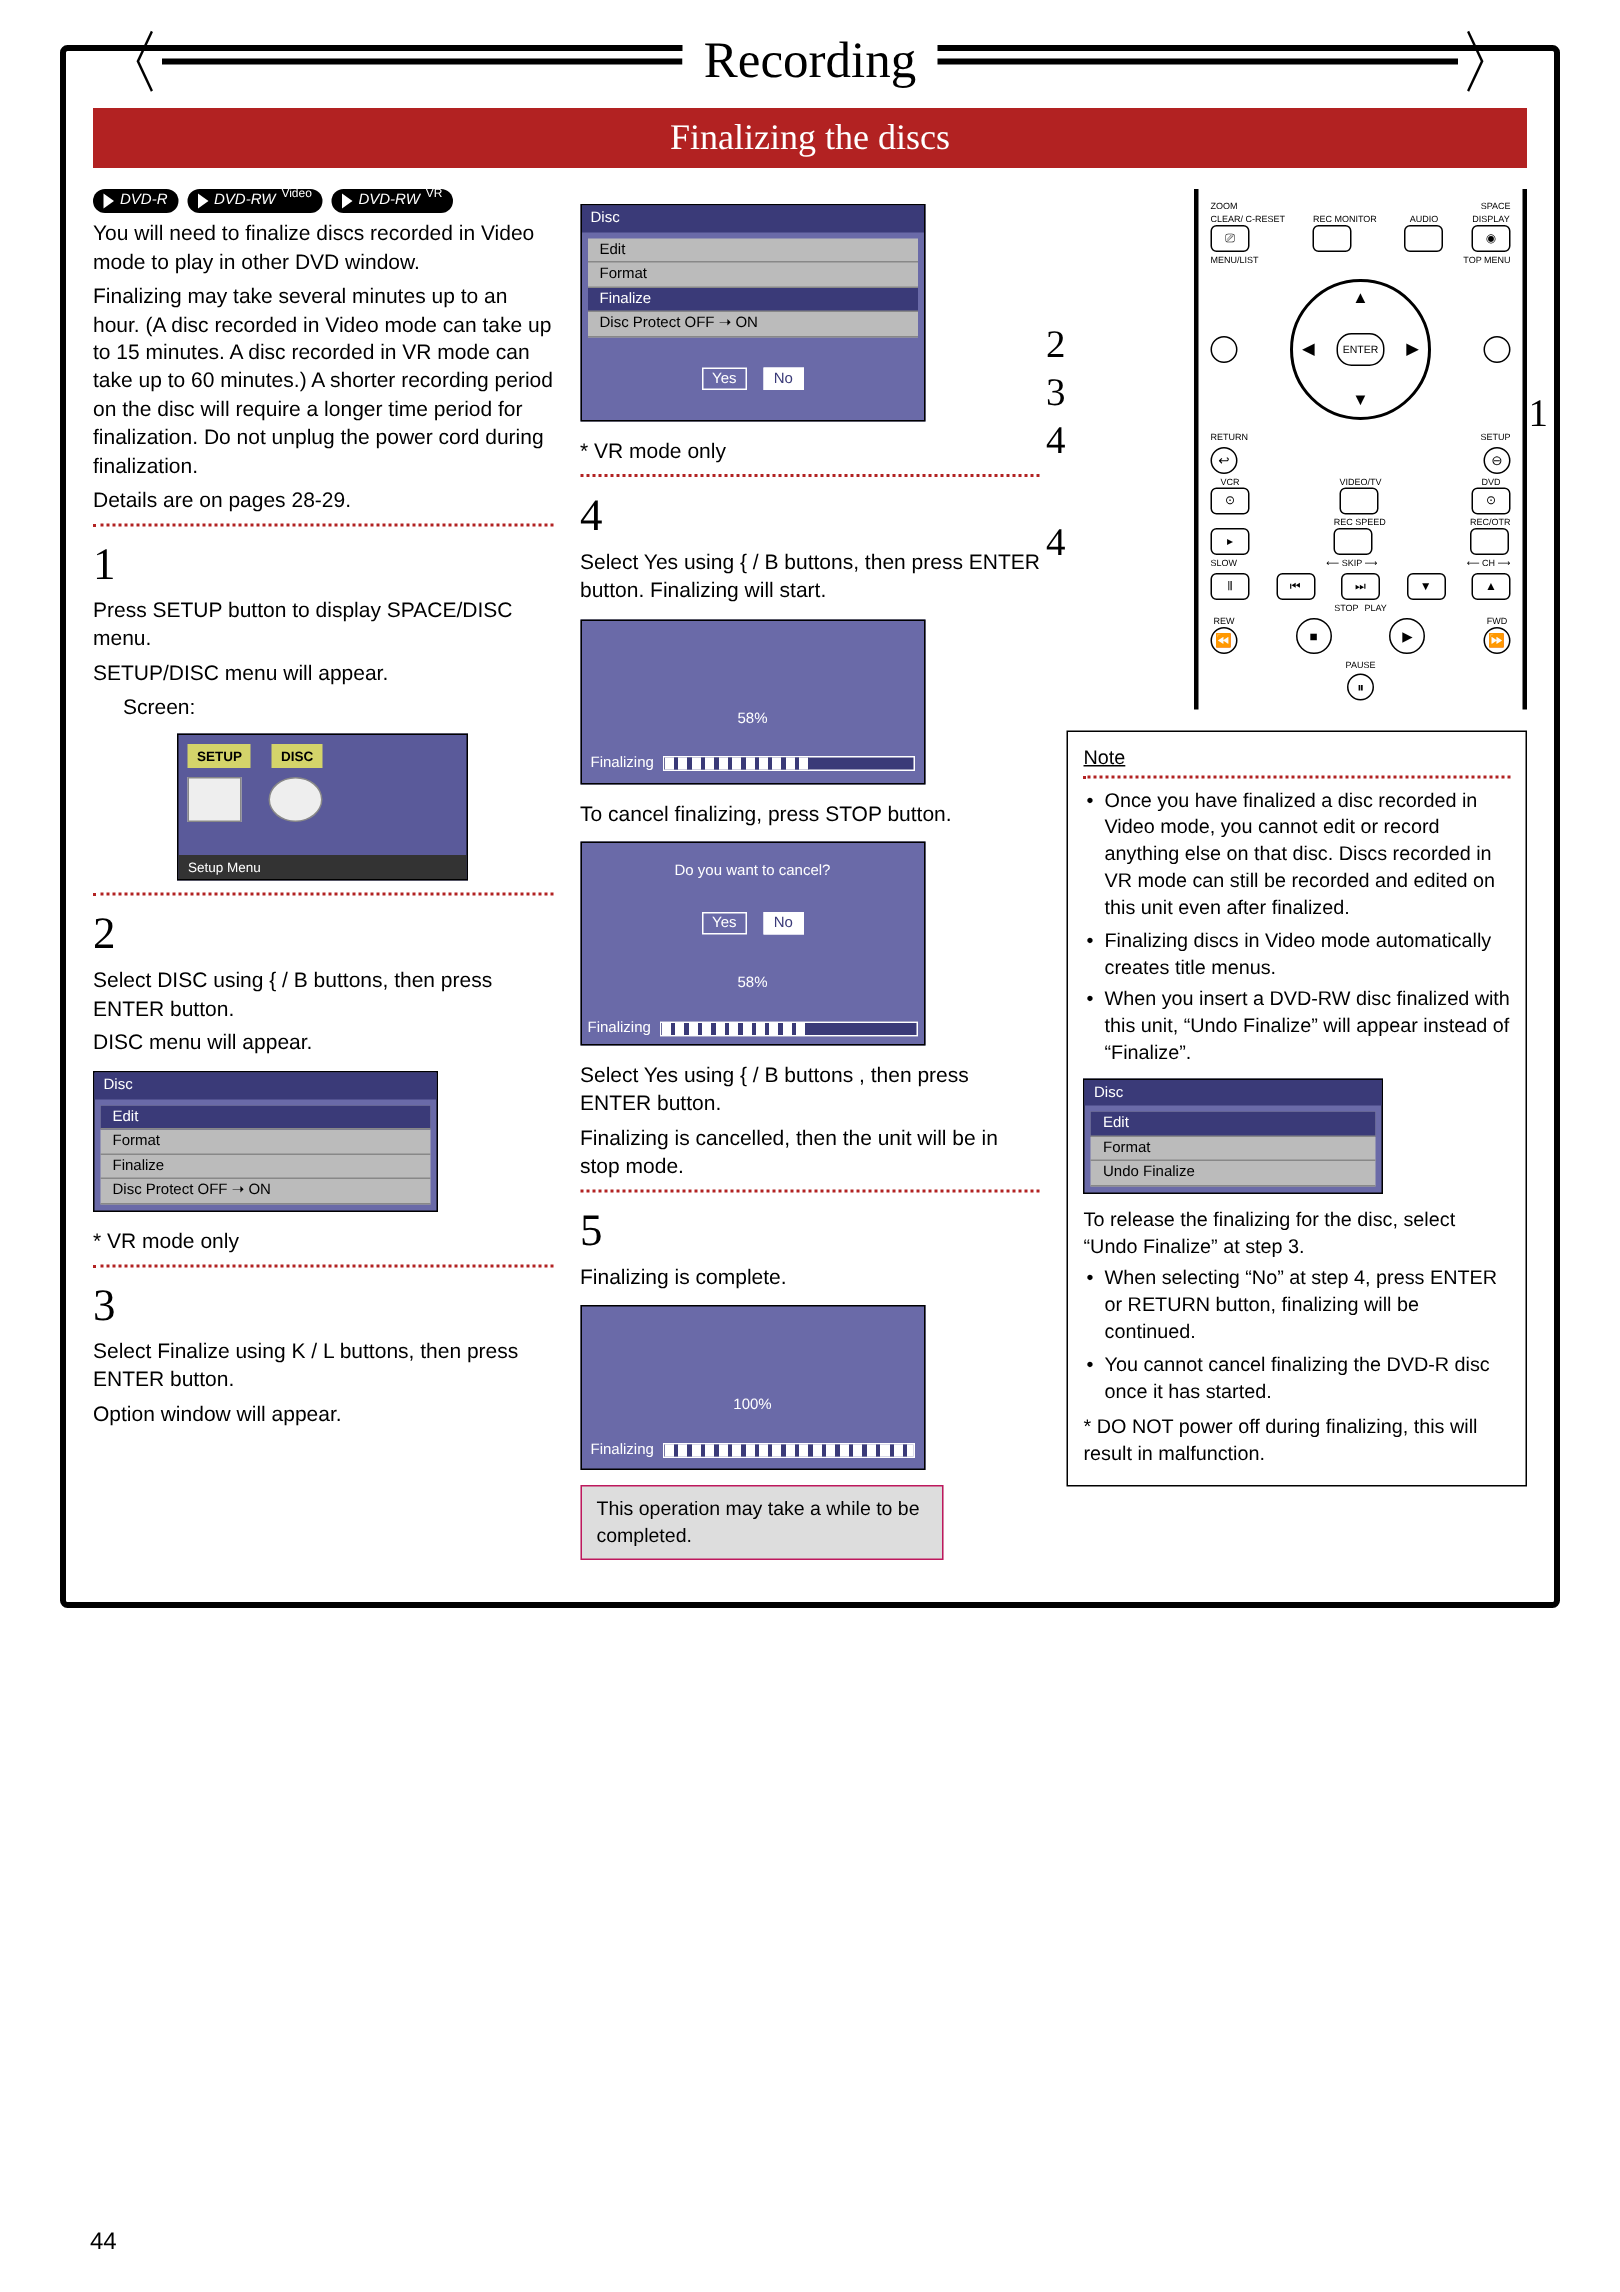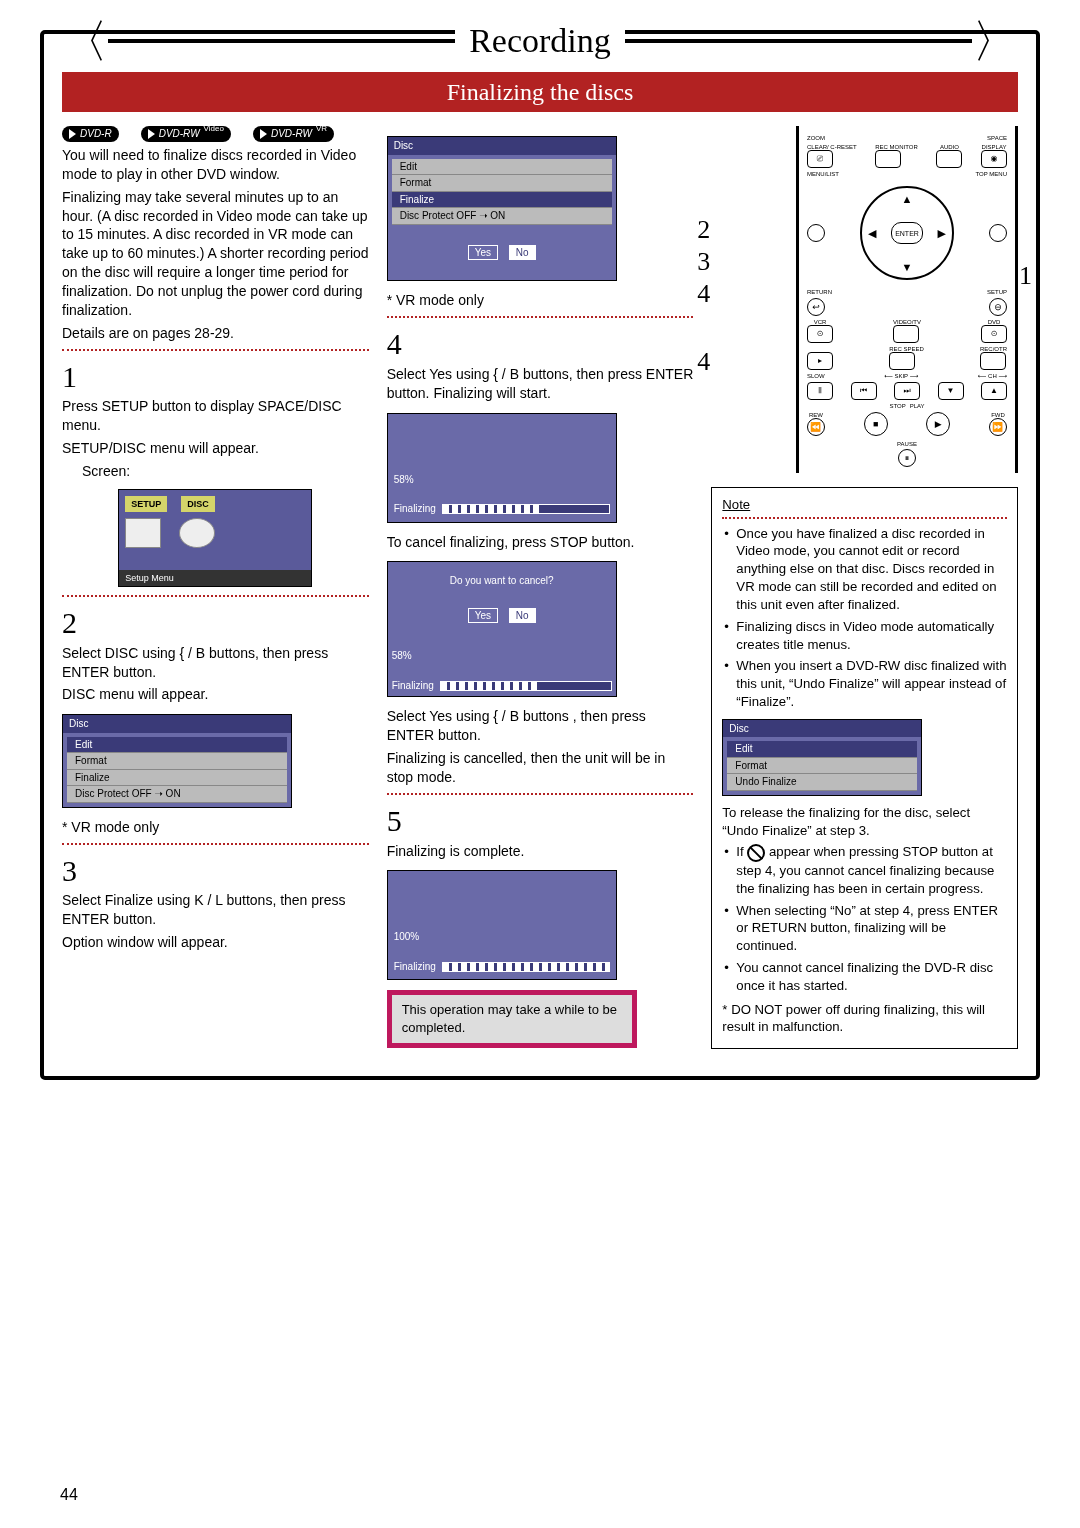--- a/index.html
+++ b/index.html
@@ -7,41 +7,41 @@
 .outer-frame{border:4px solid #000;border-radius:5px;padding:12px 18px 18px}
 .title-row{position:relative;height:50px;display:flex;align-items:center;justify-content:center;margin-top:-30px}
 .title-row .bracket-l,.title-row .bracket-r{font-size:46px;font-weight:100}
 .title-row .bracket-l{margin-right:auto}
 .title-row .bracket-r{margin-left:auto}
 .title-row .line{flex:1;height:4px;background:#000}
 .title-text{font-family:"Times New Roman",serif;font-size:34px;padding:0 14px;background:#fff}
 .section-bar{background:#b22222;color:#fff;text-align:center;font-family:"Times New Roman",serif;font-size:24px;padding:4px 0;margin:6px 0 14px}
 .cols{display:flex;gap:18px}
 .col{flex:1;min-width:0}
-.badges{display:flex;gap:22px;margin-bottom:4px}
+.badges{display:flex;gap:6px;margin-bottom:4px}
 .badge{display:inline-flex;align-items:center;gap:4px;background:#000;color:#fff;font-size:10px;font-style:italic;border-radius:10px;padding:1px 7px}
 .badge .arrow{width:0;height:0;border-top:5px solid transparent;border-bottom:5px solid transparent;border-left:7px solid #fff;display:inline-block}
 .badge sup{font-size:8px;font-style:normal;position:relative;top:-5px}
 p{margin:0 0 4px}
 .indent{margin-left:20px}
 .dotted{border:none;border-top:2px dotted #b22222;margin:6px 0}
 .stepnum{font-family:"Times New Roman",serif;font-size:30px;margin:0}
 .osd{border:1px solid #000;background:#6a6aa8;color:#fff;font-size:10px;margin:10px 0;padding:4px;width:230px;box-sizing:border-box}
 .osd-title{background:#3a3a78;padding:2px 6px;margin:-4px -4px 4px -4px}
 .osd-list{background:#bbb;color:#000}
 .osd-list div{border-bottom:1px solid #888;padding:1px 8px}
 .osd-list div.sel{background:#3a3a78;color:#fff}
 .osd-confirm{text-align:center;margin-top:4px}
 .osd-confirm span{display:inline-block;border:1px solid #fff;padding:0 6px;margin:16px 4px;font-size:10px}
 .osd-confirm span.sel{background:#fff;color:#3a3a78}
 .progress-row{display:flex;align-items:center;gap:6px;margin-top:16px}
 .progress-label{font-size:10px}
 .progress-bar{flex:1;height:8px;border:1px solid #fff;background:#3a3a78;position:relative}
 .progress-fill{height:100%;background:repeating-linear-gradient(90deg,#fff 0 6px,#3a3a78 6px 9px)}
-.progress-pct{font-size:10px;text-align:left}
+.progress-pct{font-size:10px;text-align:center}
 .setup-screen{border:1px solid #000;background:#5a5a9a;width:180px;padding:6px;margin:8px auto;font-size:9px;color:#fff}
 .setup-screen .tabs{display:flex;gap:14px;margin-bottom:6px}
 .setup-screen .tab{background:#d4d46a;color:#000;font-weight:bold;padding:2px 6px;font-size:9px}
 .setup-screen .blocks{display:flex;gap:18px;margin-bottom:10px}
 .setup-screen .block{width:34px;height:28px;background:#eee;border:1px solid #888}
 .setup-screen .caption{background:#333;color:#fff;padding:2px 6px;font-size:9px;margin:22px -6px -6px -6px}
 .remote{width:200px;border-left:3px solid #000;border-right:3px solid #000;padding:6px 8px;font-size:7px;text-align:center;position:relative;margin-left:auto}
 .remote .rrow{display:flex;justify-content:space-between;align-items:center;margin:3px 0}
 .rbtn{width:24px;height:16px;border:1.5px solid #000;border-radius:4px;display:flex;align-items:center;justify-content:center;font-size:8px}
 .rlabel{font-size:6px;line-height:1}
@@ -49,21 +49,21 @@
 .dpad .center{width:30px;height:20px;border:1.5px solid #000;border-radius:10px;font-size:7px;display:flex;align-items:center;justify-content:center}
 .dpad .arrow{position:absolute;font-size:11px}
 .circle-btn{width:16px;height:16px;border:1.5px solid #000;border-radius:50%;display:inline-flex;align-items:center;justify-content:center;font-size:9px}
 .lead-num{position:absolute;font-family:"Times New Roman",serif;font-size:26px}
 .note-box{border:1px solid #000;padding:8px 10px;margin-top:14px;font-size:13.2px;line-height:1.35}
 .note-title{text-decoration:underline;margin-bottom:2px}
 .note-box ul{margin:2px 0 6px 0;padding-left:14px}
 .note-box li{margin-bottom:4px;list-style:none;position:relative}
 .note-box li::before{content:"•";position:absolute;left:-12px}
 .note-osd{width:200px;margin:8px 0}
-.callout{background:#ddd;border:5px solid #be185d;padding:6px 10px;font-size:13px;margin:10px 0;width:220px}
+.callout{background:#ddd;border:1px solid #be185d;padding:6px 10px;font-size:13px;margin:10px 0;width:220px}
 .prohibit{display:inline-flex;width:14px;height:14px;border:2px solid #000;border-radius:50%;position:relative;vertical-align:middle}
 .prohibit::after{content:"";position:absolute;width:16px;height:2px;background:#000;top:6px;left:-1px;transform:rotate(45deg)}
 .pagefoot{position:absolute;bottom:22px;left:60px;font-size:16px}
 .rcol-right{position:relative}
 </style>
 </head>
 <body>
 
 <div class="page">
  <div class="outer-frame">
@@ -330,21 +330,20 @@
        <div class="osd note-osd">
          <div class="osd-title">Disc</div>
          <div class="osd-list">
            <div class="sel">Edit</div>
            <div>Format</div>
            <div>Undo Finalize</div>
          </div>
        </div>
        <p>To release the finalizing for the disc, select “Undo Finalize” at step 3.</p>
        <ul>
-         <li>If <span class="prohibit"></span> appear when pressing STOP button at step 4, you cannot cancel finalizing because the finalizing has been in certain progress.</li>
          <li>When selecting “No” at step 4, press ENTER or RETURN button, finalizing will be continued.</li>
          <li>You cannot cancel finalizing the DVD-R disc once it has started.</li>
        </ul>
        <p>* DO NOT power off during finalizing, this will result in malfunction.</p>
      </div>
    </div>
 
   </div>
  </div>
  <div class="pagefoot">44</div>

